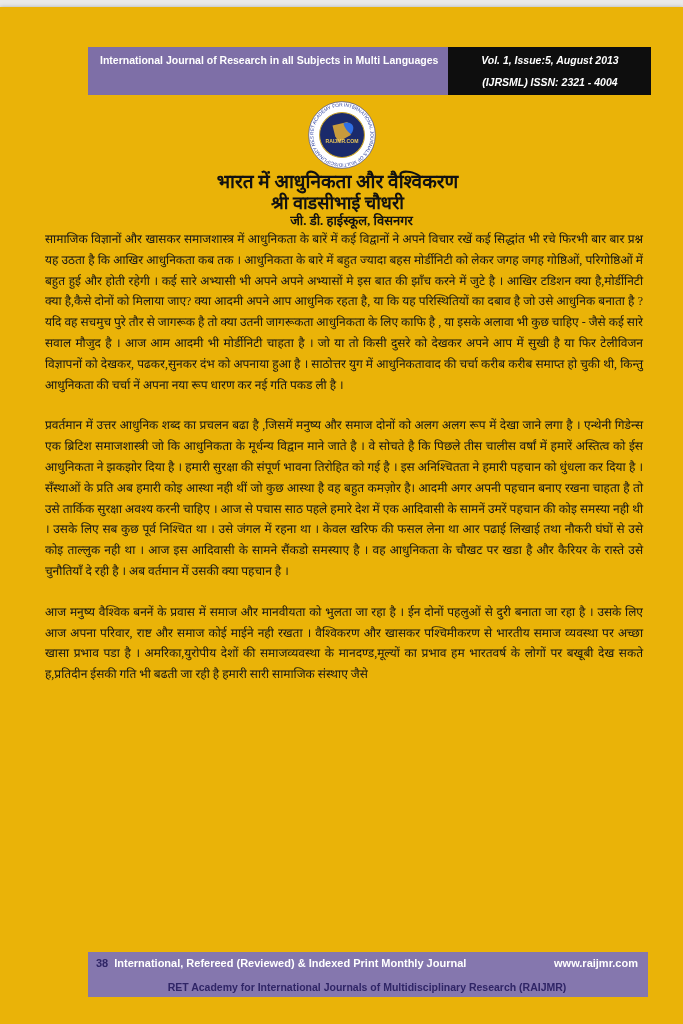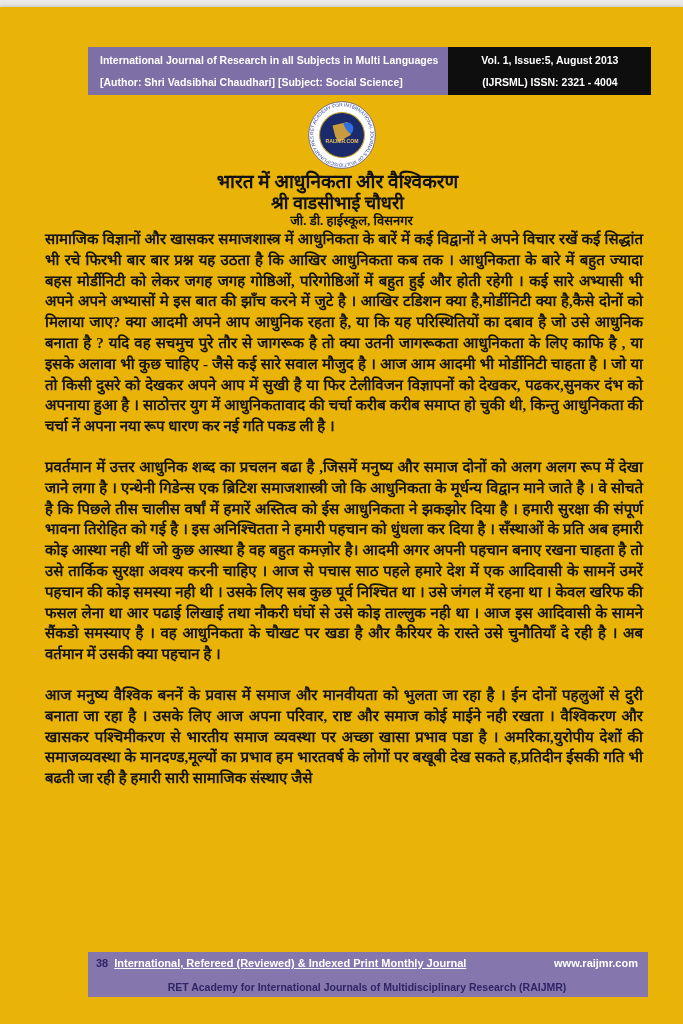--- a/index.html
+++ b/index.html
@@ -27,76 +27,75 @@
   }
   .header-left .hl{font-size:10.5px;font-weight:bold;white-space:nowrap;}
   .header-right{
     width:203px;flex:0 0 auto;
     background:var(--black-box,#0e0e0e);
     color:#ffffff;
     display:flex;flex-direction:column;justify-content:space-between;
     align-items:center;
     padding:7px 6px;box-sizing:border-box;
   }
-  .header-right .hr{font-size:10.5px;font-weight:bold;white-space:nowrap;}
+  .header-right .hr{font-size:10.5px;font-weight:bold;white-space:nowrap;font-style:italic;}
   
   .logo-row{
     position:absolute;top:94px;left:0;right:0;
     display:flex;justify-content:center;
   }
   
   .title-block{
     position:absolute;top:163px;left:0;right:8px;text-align:center;
     color:#111111;
     font-family:"Liberation Serif","DejaVu Serif",serif;
   }
   .article-title{font-size:19px;font-weight:bold;line-height:24px;}
   .article-author{font-size:18px;font-weight:bold;line-height:17px;margin-top:1px;}
   .article-affiliation{font-size:13px;font-weight:bold;line-height:17px;padding-left:28px;}
   
   .article-body{
     position:absolute;top:222px;left:45px;right:40px;
     color:#141414;
     font-family:"Liberation Serif","DejaVu Serif",serif;
-    font-weight:bold;
-    font-size:15px;line-height:20.8px;
+    font-weight:normal;
+    font-size:12px;line-height:20.8px;
     text-align:justify;
   }
   .article-body p{margin:0 0 20px 0;}
   
   .footer-band{
     position:absolute;left:88px;right:35px;bottom:34px;height:45px;
     background:var(--footer-purple,#8577ae);
     box-sizing:border-box;
     padding:5px 10px 4px 8px;
     display:flex;flex-direction:column;justify-content:space-between;
   }
   .footer-line1{
     display:flex;align-items:center;
     font-size:11px;font-weight:bold;color:#ffffff;white-space:nowrap;
   }
   .footer-page-number{color:var(--footer-text-dark,#2f2566);margin-right:6px;}
-  .footer-info{flex:1 1 auto;text-decoration:underline;}
+  .footer-info{flex:1 1 auto;}
   .footer-website{margin-left:8px;}
   .footer-line2{
     text-align:center;
     font-size:10.5px;font-weight:bold;
     color:var(--footer-text-dark,#2f2566);
     white-space:nowrap;
   }
 </style>
 </head>
 <body>
 
 <div class="page">
 
   <div class="header-band">
     <div class="header-left">
       <div class="hl">International Journal of Research in all Subjects in Multi Languages</div>
-      <div class="hl">[Author: Shri Vadsibhai Chaudhari] [Subject: Social Science]</div>
     </div>
     <div class="header-right">
       <div class="hr">Vol. 1, Issue:5, August  2013</div>
       <div class="hr">(IJRSML)  ISSN: 2321 - 4004</div>
     </div>
   </div>
 
   <div class="logo-row">
     <svg width="68" height="68" viewBox="0 0 100 100">
       <circle cx="50" cy="50" r="49" fill="#ffffff" stroke="#39469f" stroke-width="1"></circle>

